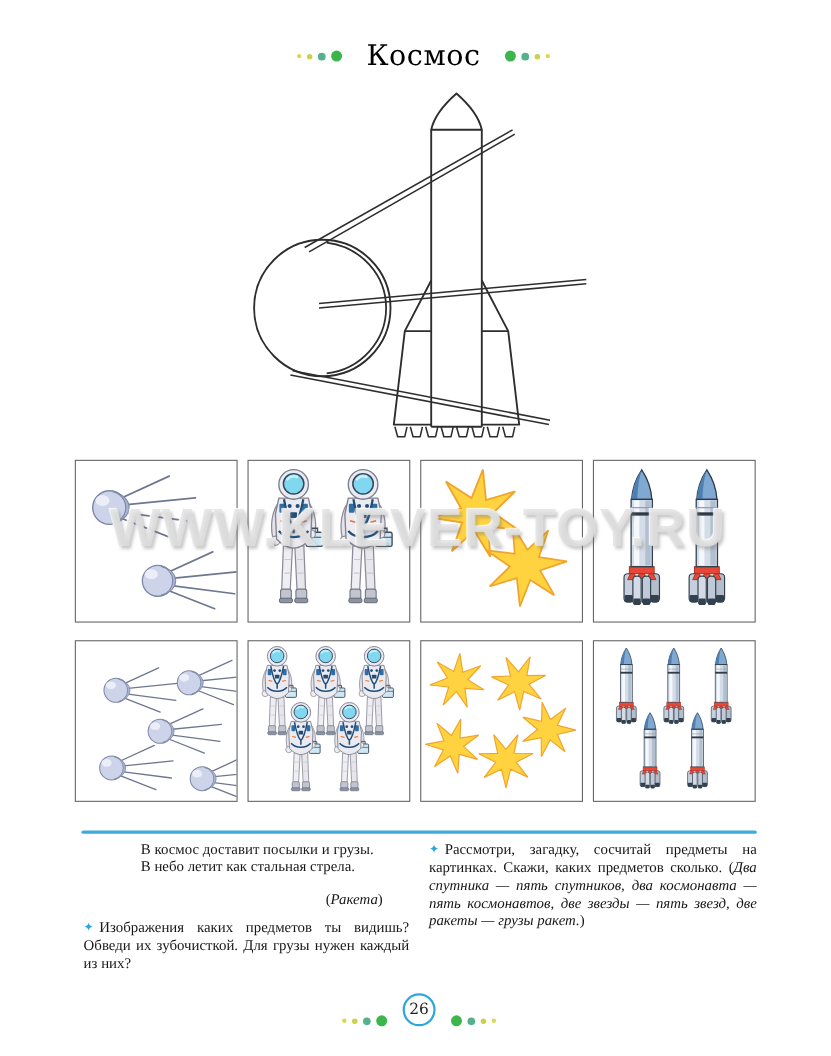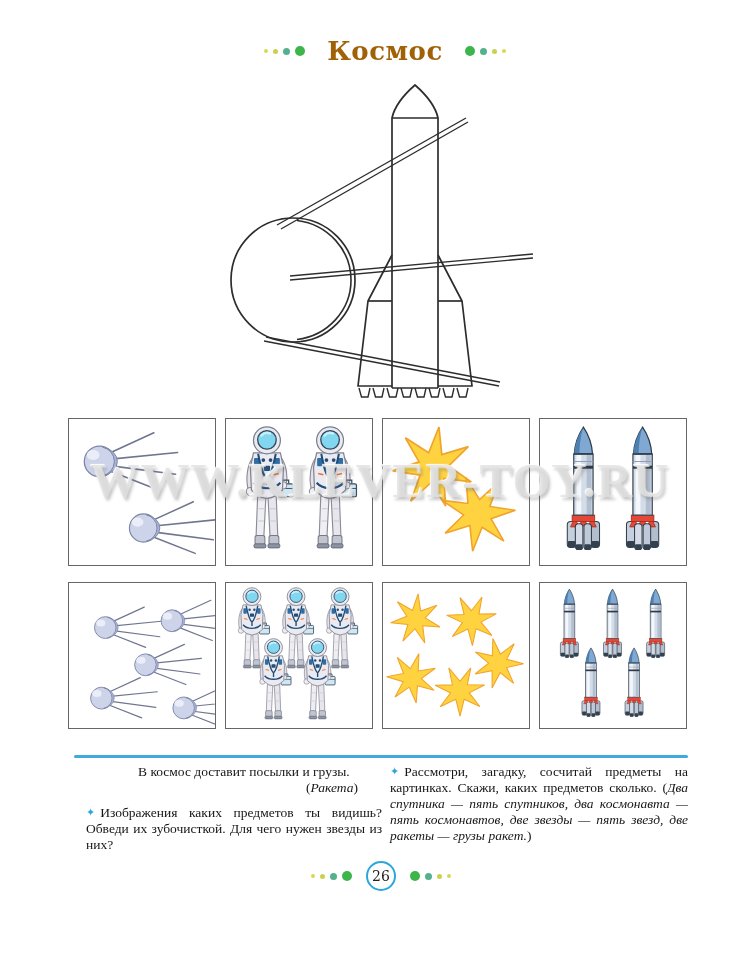--- a/index.html
+++ b/index.html
@@ -2,65 +2,65 @@
 <html><head>
 <meta charset="utf-8">
 <style>
   html,body { margin:0; padding:0; background:#fff; }
   .page { position:relative; width:755px; height:960px; background:#ffffff;
           font-family:"Liberation Serif", serif; color:#161616; overflow:hidden; }
 
   
   .header { position:absolute; left:75px; top:36px; width:620px;
             display:flex; justify-content:center; align-items:center; gap:22px; }
-  .title { margin:0; font-family:"DejaVu Serif", serif; font-weight:bold;
-           font-size:26px; color:#a16207; letter-spacing:.5px; }
+  .title { margin:0; font-family:"DejaVu Serif", serif; font-weight:normal;
+           font-size:26px; color:#000000; letter-spacing:.5px; }
   .dots { display:flex; align-items:center; gap:5px; }
   .d { border-radius:50%; display:block; }
   .d-y1 { width:4px; height:4px; background:#d6da52; }
   .d-y2 { width:5px; height:5px; background:#c9d14d; }
   .d-t  { width:7px; height:7px; background:#55b08d; }
   .d-g  { width:10px; height:10px; background:#3cb54a; }
 
   
   .coloring { position:absolute; left:180px; top:83px; width:400px; height:325px; }
 
   
   .grid { position:absolute; left:68px; top:418px;
           display:grid; grid-template-columns:repeat(4,148px);
           grid-template-rows:148px 147px; column-gap:9px; row-gap:16px; }
   .cell { border:1.5px solid #666; background:#fff; box-sizing:border-box; }
   .cell svg { display:block; width:100%; height:100%; }
 
   
   .watermark { position:absolute; left:52px; top:452px; width:656px; z-index:6;
-               text-align:center; font-family:Liberation Serif, serif; font-weight:bold;
+               text-align:center; font-family:Liberation Sans, sans-serif; font-weight:bold;
                font-size:49px; letter-spacing:1px; color:rgba(224,224,224,0.78);
                text-shadow:2px 3px 3px rgba(120,120,120,0.40), -1px -1px 1px rgba(255,255,255,0.95);
                pointer-events:none; }
 
   
   .divider { position:absolute; left:74px; top:755px; width:614px; height:2.6px;
              background:#3fabdc; border-radius:2px; }
   .col { position:absolute; top:764px; font-size:13.5px; line-height:16px;
          text-align:justify; }
-  .col-left  { left:86px;  width:296px; }
+  .col-left  { left:76px;  width:296px; }
   .col-right { left:390px; width:298px; }
   .poem { margin-left:52px; text-align:left; }
   .poem-line { white-space:nowrap; }
-  .answer { text-align:right; padding-right:24px; margin-top:0; }
+  .answer { text-align:right; padding-right:24px; margin-top:14px; }
   .answer em, .task em { font-style:italic; }
   .task { margin:9px 0 0 0; }
   .col-right .task:first-child { margin-top:0; }
   .col-right .task + .task { margin-top:3px; }
   .bullet { color:#2ba7dc; font-size:11px; margin-right:5px; position:relative; top:-1px; }
 
   
-  .pagenum-row { position:absolute; left:74px; top:861px; width:614px;
-                 display:flex; justify-content:center; align-items:center; gap:9px; }
+  .pagenum-row { position:absolute; left:74px; top:903px; width:614px;
+                 display:flex; justify-content:center; align-items:flex-end; gap:9px; }
   .pagenum { width:30px; height:30px; border:2.4px solid #2ba7dc; border-radius:50%;
              background:#fff; display:flex; align-items:center; justify-content:center;
              font-family:"DejaVu Serif", serif; font-size:14px; color:#222;
              box-sizing:border-box; margin:0 5px; }
 </style>
 </head>
 <body>
 
 <div class="page">
 
@@ -265,23 +265,24 @@
     </div>
   </div>
 
   <div class="watermark">WWW.KLEVER-TOY.RU</div>
 
   <div class="divider"></div>
 
   <div class="col col-left">
     <div class="poem">
       <div class="poem-line">В космос доставит посылки и грузы.</div>
+      <div class="poem-line">В небо летит как стальная стрела.</div>
       <div class="answer"><span>(</span><em>Ракета</em><span>)</span></div>
     </div>
-    <p class="task"><span class="bullet">✦</span><span>Изображения каких предметов ты видишь? Обведи их зубочисткой. Для чего нужен звезды из них?</span></p>
+    <p class="task"><span class="bullet">✦</span><span>Изображения каких предметов ты видишь? Обведи их зубочисткой. Для грузы нужен каждый из них?</span></p>
   </div>
 
   <div class="col col-right">
     <p class="task"><span class="bullet">✦</span><span>Рассмотри, загадку, сосчитай предметы на картинках. Скажи, каких предметов сколько. (</span><em>Два спутника — пять спутников, два космонавта — пять космонавтов, две звезды — пять звезд, две ракеты — грузы ракет.</em><span>)</span></p>
   </div>
 
   <div class="pagenum-row">
     <span class="dots">
       <i class="d d-y1"></i>
         <i class="d d-y2"></i>

